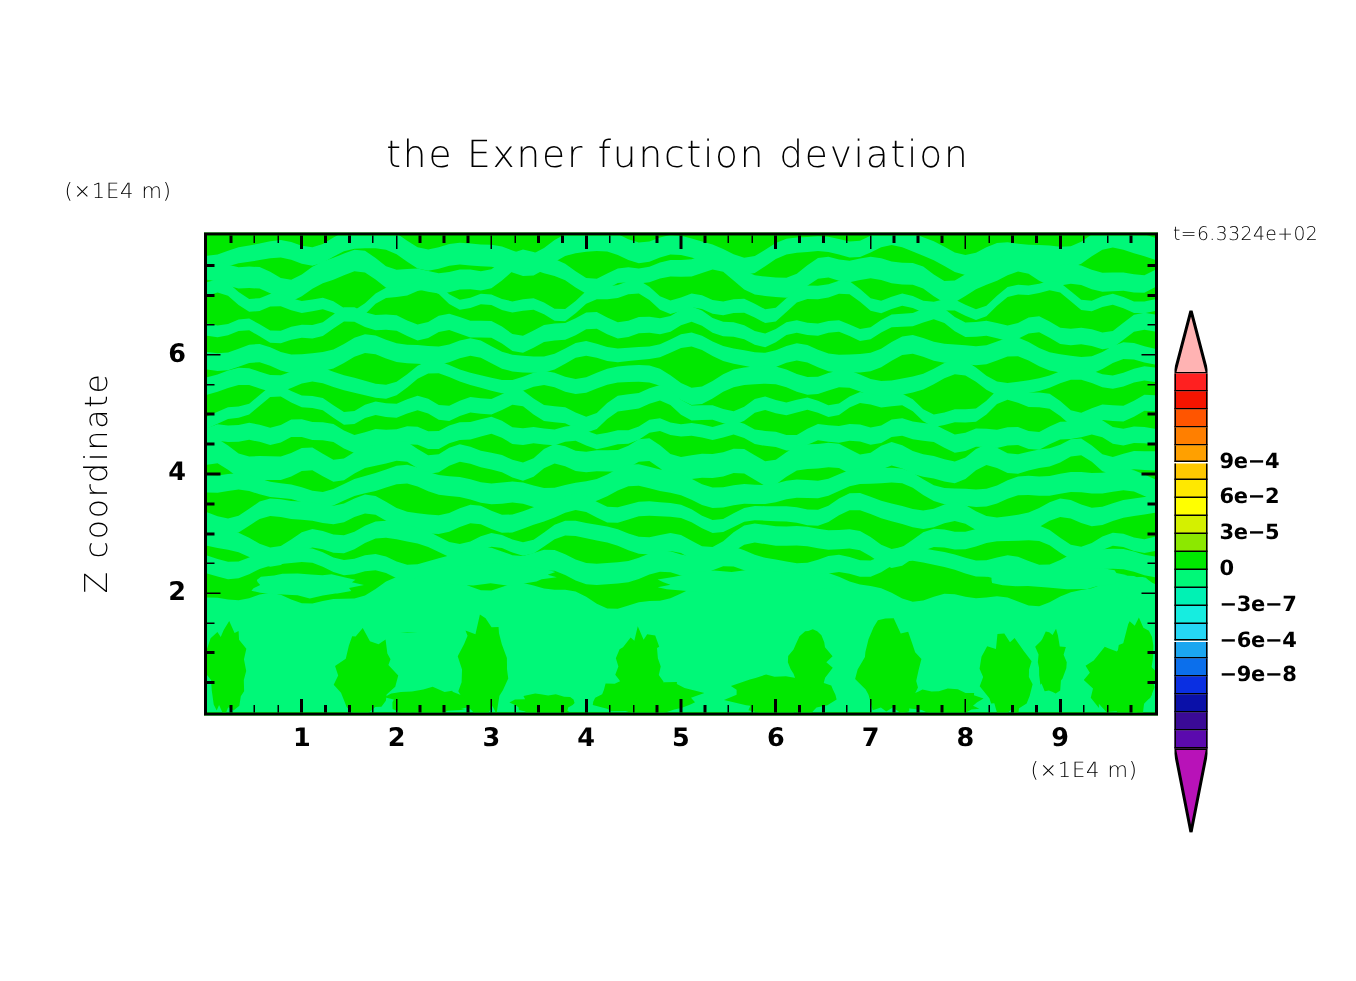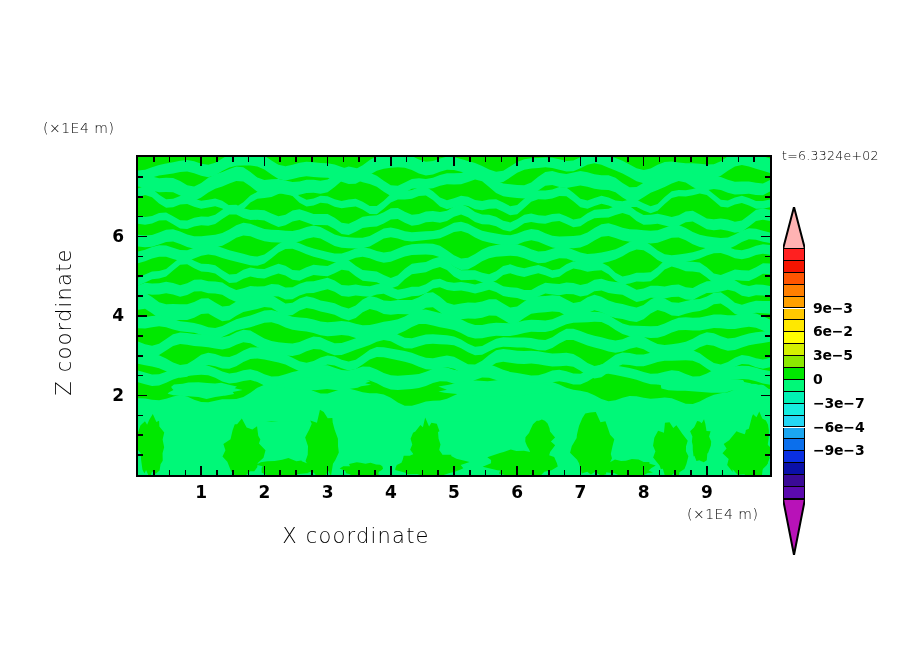--- a/index.html
+++ b/index.html
@@ -57,27 +57,27 @@
   .cb-band{position:absolute;left:0;width:22px;box-sizing:border-box;
            border:1px solid #000;border-top:none;}
   .cblab{position:absolute;left:813px;font-size:14px;font-weight:700;
          letter-spacing:-.2px;color:#000;white-space:pre;}
 </style>
 </head>
 <body>
 
 <div id="stage">
 
+  <div class="txt" id="title">the Exner function deviation</div>
 
   <div class="txt" id="unit-tl">(×1E4 m)</div>
   <div class="txt" id="unit-br">(×1E4 m)</div>
 
   <div class="txt" id="tstamp">t=6.3324e+02</div>
 
-  <div class="txt" id="xtitle">X coordinate</div>
   <div class="txt" id="ztitle">Z coordinate</div>
 
   <div id="plot">
     <svg id="field" viewBox="0 0 636 322" preserveAspectRatio="none">
         <rect width="636" height="322" fill="#00E800"></rect>
         <path d="M0.0,13.6 L7.1,12.9 L14.1,10.3 L21.2,8.0 L28.3,6.7 L35.3,5.4 L42.4,3.8 L49.5,3.1 L56.5,4.4 L63.6,6.9 L70.7,7.9 L77.7,5.7 L84.8,1.4 L91.9,-2.5 L98.9,-4.4 L106.0,-5.0 L113.1,-5.1 L120.1,-4.3 L127.2,-1.4 L134.3,3.5 L141.3,7.9 L148.4,9.4 L155.5,7.9 L162.5,5.7 L169.6,4.9 L176.7,5.4 L183.7,6.0 L190.8,6.3 L197.9,7.5 L204.9,10.1 L212.0,12.5 L219.1,12.2 L226.1,8.4 L233.2,3.1 L240.3,-0.9 L247.3,-2.8 L254.4,-3.5 L261.5,-4.0 L268.5,-3.5 L275.6,-1.0 L282.7,2.6 L289.7,4.8 L296.8,4.0 L303.9,1.4 L310.9,-0.4 L318.0,0.1 L325.1,2.1 L332.1,4.1 L339.2,6.1 L346.3,9.1 L353.3,12.7 L360.4,15.0 L367.5,13.9 L374.5,9.6 L381.6,5.0 L388.7,2.2 L395.7,1.3 L402.8,1.0 L409.9,0.5 L416.9,0.8 L424.0,2.4 L431.1,4.0 L438.1,3.5 L445.2,0.2 L452.3,-3.7 L459.3,-5.4 L466.4,-4.2 L473.5,-1.5 L480.5,1.1 L487.6,3.9 L494.7,7.6 L501.7,11.4 L508.8,13.2 L515.9,11.6 L522.9,7.9 L530.0,5.0 L537.1,4.5 L544.1,5.5 L551.2,6.3 L558.3,6.4 L565.3,6.8 L572.4,7.6 L579.5,7.3 L586.5,4.3 L593.6,-0.8 L600.7,-5.3 L607.7,-6.7 L614.8,-5.3 L621.9,-2.9 L628.9,-0.8 L636.0,1.5 L636.0,16.3 L628.9,14.0 L621.9,11.9 L614.8,9.6 L607.7,8.1 L600.7,9.6 L593.6,14.0 L586.5,19.1 L579.5,22.1 L572.4,22.3 L565.3,21.3 L558.3,20.8 L551.2,20.6 L544.1,19.7 L537.1,18.6 L530.0,18.9 L522.9,21.7 L515.9,25.2 L508.8,26.6 L501.7,24.6 L494.7,20.6 L487.6,16.7 L480.5,13.7 L473.5,10.8 L466.4,7.9 L459.3,6.4 L452.3,7.9 L445.2,11.5 L438.1,14.5 L431.1,14.8 L424.0,12.9 L416.9,11.1 L409.9,10.5 L402.8,11.1 L395.7,11.7 L388.7,12.9 L381.6,15.9 L374.5,20.8 L367.5,25.3 L360.4,26.7 L353.3,24.7 L346.3,21.3 L339.2,18.6 L332.1,16.8 L325.1,14.9 L318.0,13.2 L310.9,12.9 L303.9,14.9 L296.8,17.7 L289.7,18.7 L282.7,16.6 L275.6,13.2 L268.5,10.8 L261.5,10.4 L254.4,11.0 L247.3,11.9 L240.3,13.8 L233.2,17.9 L226.1,23.2 L219.1,27.0 L212.0,27.4 L204.9,25.0 L197.9,22.4 L190.8,21.1 L183.7,20.8 L176.7,20.2 L169.6,19.6 L162.5,20.4 L155.5,22.4 L148.4,23.8 L141.3,22.2 L134.3,17.7 L127.2,12.7 L120.1,9.6 L113.1,8.6 L106.0,8.6 L98.9,8.9 L91.9,10.7 L84.8,14.3 L77.7,18.4 L70.7,20.4 L63.6,19.1 L56.5,16.4 L49.5,14.8 L42.4,15.3 L35.3,16.6 L28.3,17.7 L21.2,18.7 L14.1,20.8 L7.1,23.1 L0.0,23.5 Z" fill="#00F878"></path>
         <path d="M0.0,15.8 L7.1,17.0 L14.1,19.7 L21.2,21.4 L28.3,21.0 L35.3,21.3 L42.4,24.4 L49.5,28.7 L56.5,29.8 L63.6,26.3 L70.7,21.1 L77.7,17.5 L84.8,15.1 L91.9,12.2 L98.9,9.6 L106.0,10.3 L113.1,15.2 L120.1,20.8 L127.2,23.2 L134.3,22.6 L141.3,22.3 L148.4,23.9 L155.5,25.4 L162.5,24.7 L169.6,23.0 L176.7,23.0 L183.7,24.1 L190.8,22.7 L197.9,17.6 L204.9,11.8 L212.0,9.5 L219.1,11.1 L226.1,13.7 L233.2,15.9 L240.3,19.0 L247.3,24.1 L254.4,28.7 L261.5,29.2 L268.5,25.7 L275.6,22.2 L282.7,21.5 L289.7,22.2 L296.8,21.1 L303.9,18.3 L310.9,16.5 L318.0,16.5 L325.1,16.1 L332.1,13.5 L339.2,10.9 L346.3,12.2 L353.3,17.8 L360.4,23.8 L367.5,26.9 L374.5,27.7 L381.6,28.3 L388.7,28.5 L395.7,25.8 L402.8,20.1 L409.9,15.2 L416.9,14.3 L424.0,16.2 L431.1,17.1 L438.1,15.6 L445.2,14.3 L452.3,15.4 L459.3,17.5 L466.4,18.4 L473.5,18.6 L480.5,21.0 L487.6,26.3 L494.7,30.7 L501.7,30.4 L508.8,26.2 L515.9,21.7 L522.9,18.8 L530.0,16.1 L537.1,12.4 L544.1,10.1 L551.2,11.8 L558.3,16.5 L565.3,20.0 L572.4,20.1 L579.5,19.1 L586.5,20.2 L593.6,23.1 L600.7,25.1 L607.7,24.9 L614.8,24.9 L621.9,26.2 L628.9,26.8 L636.0,23.3 L636.0,35.0 L628.9,38.7 L621.9,38.4 L614.8,37.3 L607.7,37.6 L600.7,37.9 L593.6,36.2 L586.5,33.4 L579.5,32.5 L572.4,33.7 L565.3,33.8 L558.3,30.5 L551.2,25.9 L544.1,24.3 L537.1,26.8 L530.0,30.5 L522.9,33.3 L515.9,36.3 L508.8,40.8 L501.7,45.1 L494.7,45.4 L487.6,41.0 L480.5,35.8 L473.5,33.3 L466.4,33.1 L459.3,32.2 L452.3,30.0 L445.2,28.9 L438.1,30.1 L431.1,31.5 L424.0,30.5 L416.9,28.4 L409.9,29.2 L402.8,33.9 L395.7,39.4 L388.7,42.0 L381.6,41.6 L374.5,40.8 L367.5,39.8 L360.4,36.5 L353.3,30.3 L346.3,24.5 L339.2,22.9 L332.1,25.3 L325.1,27.7 L318.0,27.8 L310.9,27.6 L303.9,29.1 L296.8,31.6 L289.7,32.4 L282.7,31.5 L275.6,32.1 L268.5,35.9 L261.5,39.6 L254.4,39.4 L247.3,35.1 L240.3,30.2 L233.2,27.4 L226.1,25.5 L219.1,23.1 L212.0,21.7 L204.9,24.2 L197.9,30.3 L190.8,35.6 L183.7,37.2 L176.7,36.3 L169.6,36.5 L162.5,38.3 L155.5,39.2 L148.4,37.9 L141.3,36.4 L134.3,36.8 L127.2,37.5 L120.1,35.3 L113.1,29.7 L106.0,24.9 L98.9,24.2 L91.9,26.9 L84.8,29.8 L77.7,32.2 L70.7,35.9 L63.6,41.0 L56.5,44.5 L49.5,43.3 L42.4,39.0 L35.3,35.8 L28.3,35.5 L21.2,35.7 L14.1,33.9 L7.1,31.1 L0.0,29.8 Z" fill="#00F878"></path>
         <path d="M0.0,31.6 L7.1,29.4 L14.1,31.9 L21.2,38.2 L28.3,42.8 L35.3,42.3 L42.4,39.5 L49.5,39.3 L56.5,42.3 L63.6,44.3 L70.7,43.2 L77.7,42.0 L84.8,44.4 L91.9,49.0 L98.9,50.4 L106.0,45.8 L113.1,39.1 L120.1,35.3 L127.2,34.8 L134.3,34.0 L141.3,31.1 L148.4,29.6 L155.5,33.2 L162.5,39.7 L169.6,43.4 L176.7,42.1 L183.7,39.3 L190.8,39.8 L197.9,42.9 L204.9,44.5 L212.0,43.1 L219.1,42.3 L226.1,45.2 L233.2,49.5 L240.3,49.7 L247.3,44.2 L254.4,37.5 L261.5,34.5 L268.5,34.4 L275.6,33.4 L282.7,30.7 L289.7,30.2 L296.8,34.6 L303.9,41.0 L310.9,43.8 L318.0,41.8 L325.1,39.2 L332.1,40.3 L339.2,43.5 L346.3,44.6 L353.3,43.1 L360.4,42.7 L367.5,46.1 L374.5,49.8 L381.6,48.7 L388.7,42.4 L395.7,36.1 L402.8,33.8 L409.9,34.0 L416.9,32.9 L424.0,30.5 L431.1,30.9 L438.1,36.1 L445.2,42.3 L452.3,44.0 L459.3,41.4 L466.4,39.2 L473.5,40.9 L480.5,44.1 L487.6,44.7 L494.7,43.0 L501.7,43.2 L508.8,46.8 L515.9,49.8 L522.9,47.5 L530.0,40.6 L537.1,34.8 L544.1,33.3 L551.2,33.7 L558.3,32.5 L565.3,30.5 L572.4,31.9 L579.5,37.7 L586.5,43.3 L593.6,44.1 L600.7,41.0 L607.7,39.3 L614.8,41.5 L621.9,44.5 L628.9,44.6 L636.0,43.0 L636.0,51.0 L628.9,52.5 L621.9,52.3 L614.8,49.1 L607.7,46.7 L600.7,48.2 L593.6,51.2 L586.5,50.3 L579.5,44.4 L572.4,38.5 L565.3,36.9 L558.3,38.8 L551.2,40.1 L544.1,39.8 L537.1,41.5 L530.0,47.5 L522.9,54.5 L515.9,57.0 L508.8,54.2 L501.7,50.7 L494.7,50.7 L487.6,52.5 L480.5,52.0 L473.5,49.0 L466.4,47.4 L459.3,49.7 L452.3,52.5 L445.2,50.8 L438.1,44.8 L431.1,39.7 L424.0,39.4 L416.9,41.9 L409.9,43.1 L402.8,42.9 L395.7,45.2 L388.7,51.6 L381.6,58.0 L374.5,59.1 L367.5,55.4 L360.4,52.1 L353.3,52.4 L346.3,53.9 L339.2,52.8 L332.1,49.6 L325.1,48.5 L318.0,51.0 L310.9,53.0 L303.9,50.1 L296.8,43.6 L289.7,39.1 L282.7,39.6 L275.6,42.2 L268.5,43.1 L261.5,43.1 L254.4,46.0 L247.3,52.5 L240.3,57.9 L233.2,57.6 L226.1,53.2 L219.1,50.2 L212.0,50.8 L204.9,52.0 L197.9,50.3 L190.8,47.0 L183.7,46.4 L176.7,49.0 L169.6,50.2 L162.5,46.2 L155.5,39.5 L148.4,35.9 L141.3,37.5 L134.3,40.5 L127.2,41.6 L120.1,42.2 L113.1,46.1 L106.0,53.1 L98.9,57.7 L91.9,56.5 L84.8,52.1 L77.7,49.8 L70.7,51.2 L63.6,52.4 L56.5,50.5 L49.5,47.7 L42.4,48.0 L35.3,50.9 L28.3,51.5 L21.2,47.0 L14.1,40.7 L7.1,38.4 L0.0,40.7 Z" fill="#00F878"></path>
         <path d="M0.0,59.4 L7.1,60.7 L14.1,59.7 L21.2,56.7 L28.3,56.1 L35.3,59.9 L42.4,64.1 L49.5,64.3 L56.5,61.6 L63.6,60.2 L70.7,60.4 L77.7,58.6 L84.8,53.3 L91.9,48.5 L98.9,48.4 L106.0,51.8 L113.1,53.7 L120.1,53.3 L127.2,53.9 L134.3,57.3 L141.3,60.0 L148.4,58.4 L155.5,54.2 L162.5,52.8 L169.6,55.1 L176.7,57.6 L183.7,57.6 L190.8,57.8 L197.9,61.5 L204.9,66.5 L212.0,67.7 L219.1,64.2 L226.1,60.4 L233.2,59.4 L240.3,59.0 L247.3,55.9 L254.4,52.0 L261.5,51.6 L268.5,55.4 L275.6,58.5 L282.7,57.6 L289.7,55.1 L296.8,54.8 L303.9,55.8 L310.9,54.3 L318.0,50.1 L325.1,47.9 L332.1,50.7 L339.2,55.7 L346.3,58.2 L353.3,58.6 L360.4,60.6 L367.5,64.5 L374.5,66.2 L381.6,63.1 L388.7,58.5 L395.7,57.2 L402.8,58.9 L409.9,59.4 L416.9,57.7 L424.0,57.2 L431.1,60.1 L438.1,63.2 L445.2,62.0 L452.3,57.0 L459.3,53.4 L466.4,52.8 L473.5,52.3 L480.5,49.5 L487.6,47.2 L494.7,49.5 L501.7,55.0 L508.8,58.7 L515.9,58.4 L522.9,57.5 L530.0,59.0 L537.1,60.7 L544.1,59.1 L551.2,55.3 L558.3,54.5 L565.3,58.1 L572.4,62.2 L579.5,63.0 L586.5,62.2 L593.6,63.3 L600.7,65.5 L607.7,64.4 L614.8,58.9 L621.9,53.5 L628.9,52.2 L636.0,53.4 L636.0,64.8 L628.9,63.6 L621.9,64.9 L614.8,70.3 L607.7,75.8 L600.7,76.8 L593.6,74.6 L586.5,73.4 L579.5,74.1 L572.4,73.2 L565.3,69.0 L558.3,65.3 L551.2,66.1 L544.1,69.7 L537.1,71.2 L530.0,69.3 L522.9,67.7 L515.9,68.4 L508.8,68.6 L501.7,64.7 L494.7,59.0 L487.6,56.6 L480.5,58.7 L473.5,61.3 L466.4,61.6 L459.3,61.9 L452.3,65.4 L445.2,70.1 L438.1,71.2 L431.1,67.9 L424.0,64.9 L416.9,65.6 L409.9,67.6 L402.8,67.2 L395.7,65.7 L388.7,67.2 L381.6,72.0 L374.5,75.4 L367.5,73.8 L360.4,70.1 L353.3,68.3 L346.3,68.0 L339.2,65.7 L332.1,60.9 L325.1,58.2 L318.0,60.6 L310.9,64.9 L303.9,66.6 L296.8,65.6 L289.7,66.0 L282.7,68.6 L275.6,69.6 L268.5,66.6 L261.5,62.9 L254.4,63.3 L247.3,67.3 L240.3,70.4 L233.2,70.8 L226.1,71.9 L219.1,75.7 L212.0,79.1 L204.9,77.9 L197.9,72.9 L190.8,69.1 L183.7,68.8 L176.7,68.8 L169.6,66.3 L162.5,63.8 L155.5,65.2 L148.4,69.2 L141.3,70.8 L134.3,67.9 L127.2,64.3 L120.1,63.6 L113.1,63.9 L106.0,61.8 L98.9,58.3 L91.9,58.1 L84.8,62.8 L77.7,67.9 L70.7,69.5 L63.6,69.1 L56.5,70.3 L49.5,72.8 L42.4,72.4 L35.3,68.0 L28.3,64.0 L21.2,64.4 L14.1,67.4 L7.1,68.7 L0.0,67.6 Z" fill="#00F878"></path>
         <path d="M0.0,78.7 L7.1,79.5 L14.1,78.9 L21.2,76.4 L28.3,73.7 L35.3,73.2 L42.4,75.5 L49.5,78.6 L56.5,80.3 L63.6,80.2 L70.7,79.5 L77.7,78.7 L84.8,77.0 L91.9,73.3 L98.9,69.0 L106.0,66.6 L113.1,67.5 L120.1,70.3 L127.2,72.8 L134.3,73.7 L141.3,74.0 L148.4,74.6 L155.5,74.9 L162.5,73.5 L169.6,70.8 L176.7,69.3 L183.7,70.8 L190.8,74.7 L197.9,78.5 L204.9,80.5 L212.0,81.2 L219.1,81.7 L226.1,81.7 L233.2,79.9 L240.3,76.2 L247.3,72.5 L254.4,71.3 L261.5,73.0 L268.5,75.3 L275.6,76.2 L282.7,75.8 L289.7,75.3 L296.8,74.9 L303.9,73.4 L310.9,70.2 L318.0,66.7 L325.1,65.5 L332.1,67.7 L339.2,71.5 L346.3,74.6 L353.3,76.3 L360.4,77.5 L367.5,78.8 L374.5,79.2 L381.6,77.5 L388.7,74.6 L395.7,72.8 L402.8,74.0 L409.9,77.1 L416.9,79.7 L424.0,80.5 L431.1,80.3 L438.1,80.0 L445.2,79.2 L452.3,76.4 L459.3,71.9 L466.4,68.1 L473.5,67.2 L480.5,69.2 L487.6,71.7 L494.7,73.1 L501.7,73.5 L508.8,74.1 L515.9,74.8 L522.9,74.1 L530.0,71.6 L537.1,69.1 L544.1,68.9 L551.2,71.9 L558.3,75.9 L565.3,78.8 L572.4,80.2 L579.5,81.2 L586.5,82.1 L593.6,81.5 L600.7,78.6 L607.7,74.6 L614.8,72.1 L621.9,72.6 L628.9,74.8 L636.0,76.4 L636.0,87.1 L628.9,85.7 L621.9,83.7 L614.8,83.4 L607.7,86.1 L600.7,90.2 L593.6,93.3 L586.5,94.0 L579.5,93.3 L572.4,92.4 L565.3,91.1 L558.3,88.3 L551.2,84.3 L544.1,81.5 L537.1,81.7 L530.0,84.3 L522.9,86.9 L515.9,87.6 L508.8,86.9 L501.7,86.3 L494.7,85.9 L487.6,84.5 L480.5,81.9 L473.5,79.9 L466.4,80.7 L459.3,84.5 L452.3,88.9 L445.2,91.6 L438.1,92.4 L431.1,92.5 L424.0,92.6 L416.9,91.6 L409.9,88.9 L402.8,85.7 L395.7,84.3 L388.7,85.9 L381.6,88.7 L374.5,90.1 L367.5,89.5 L360.4,88.0 L353.3,86.6 L346.3,84.7 L339.2,81.4 L332.1,77.3 L325.1,74.9 L318.0,75.9 L310.9,79.2 L303.9,82.2 L296.8,83.4 L289.7,84.1 L282.7,84.8 L275.6,85.5 L268.5,84.7 L261.5,82.6 L254.4,81.2 L247.3,82.6 L240.3,86.5 L233.2,90.5 L226.1,92.5 L219.1,92.6 L212.0,92.4 L204.9,91.8 L197.9,90.0 L190.8,86.3 L183.7,82.6 L176.7,81.2 L169.6,82.9 L162.5,85.6 L155.5,87.2 L148.4,87.1 L141.3,86.5 L134.3,86.3 L127.2,85.4 L120.1,83.1 L113.1,80.2 L106.0,79.4 L98.9,81.8 L91.9,86.1 L84.8,89.8 L77.7,91.5 L70.7,92.2 L63.6,92.9 L56.5,93.0 L49.5,91.2 L42.4,88.0 L35.3,85.6 L28.3,86.0 L21.2,88.6 L14.1,91.0 L7.1,91.4 L0.0,90.5 Z" fill="#00F878"></path>
@@ -266,22 +266,22 @@
       <div class="cb-band" style="background: rgb(11, 111, 236); top: 232.4px; height: 11.9px;"></div>
       <div class="cb-band" style="background: rgb(10, 47, 226); top: 244.3px; height: 11.9px;"></div>
       <div class="cb-band" style="background: rgb(10, 16, 168); top: 256.2px; height: 11.9px;"></div>
       <div class="cb-band" style="background: rgb(58, 10, 150); top: 268.1px; height: 11.9px;"></div>
       <div class="cb-band" style="background: rgb(91, 10, 174); top: 280px; height: 11.9px;"></div>
       <svg width="22" height="56" style="position: absolute; left: 0px; top: 291.9px;">
         <polygon points="0,0 22,0 11,56" fill="#B812B8" stroke="#000" stroke-width="2"></polygon>
       </svg>
     </div>
   <div id="cblabels">
-      <div class="cblab" style="top: 299.5px;">9e−3</div>
+      <div class="cblab" style="top: 299.5px;">9e−4</div>
       <div class="cblab" style="top: 323.3px;">6e−2</div>
       <div class="cblab" style="top: 347.1px;">3e−5</div>
       <div class="cblab" style="top: 370.9px;">0</div>
       <div class="cblab" style="top: 394.7px;">−3e−7</div>
       <div class="cblab" style="top: 418.5px;">−6e−4</div>
-      <div class="cblab" style="top: 442.3px;">−9e−3</div>
+      <div class="cblab" style="top: 442.3px;">−9e−8</div>
     </div>
 
 </div>
 
 </body></html>

